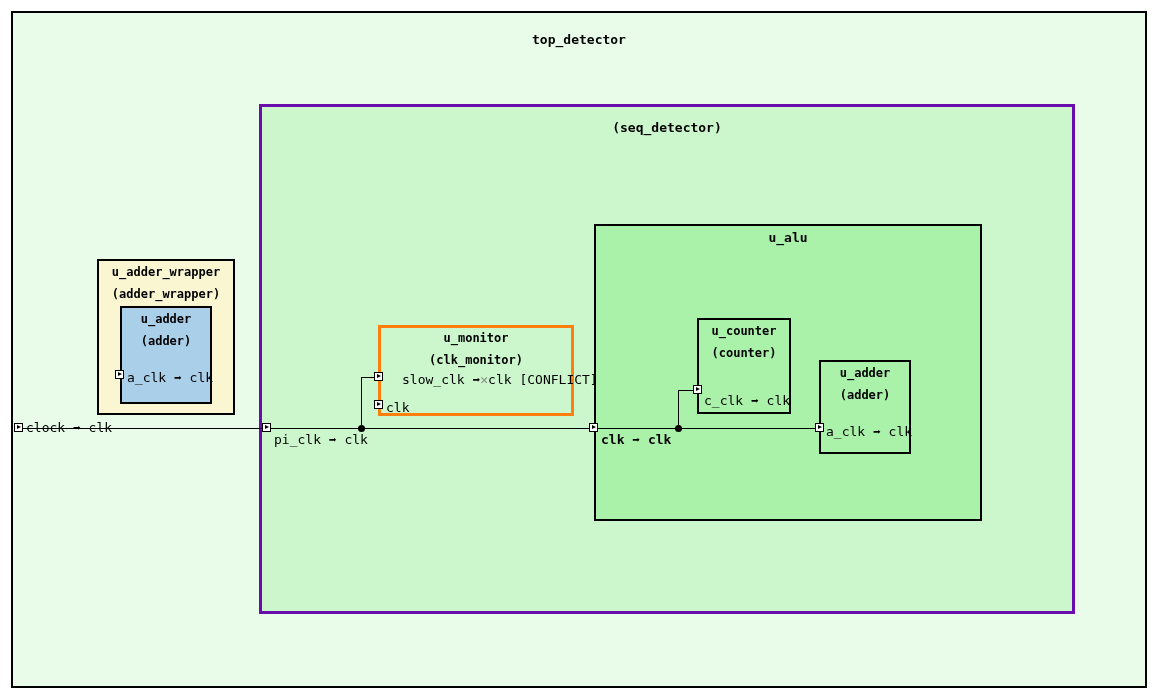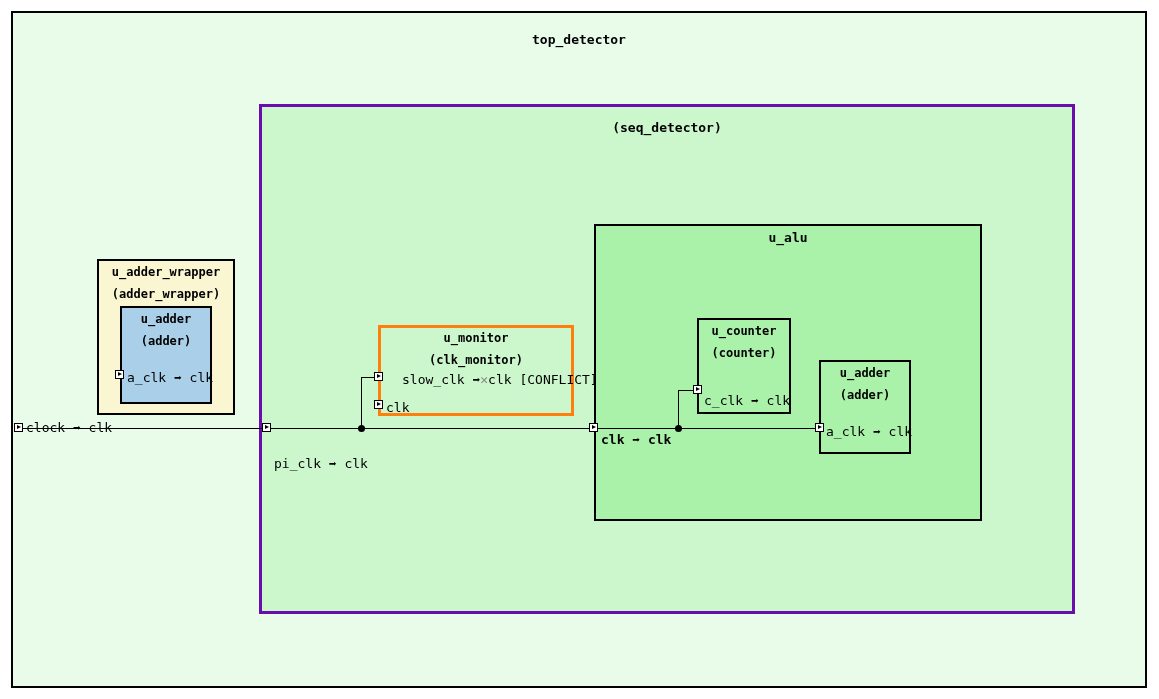--- a/index.html
+++ b/index.html
@@ -230,21 +230,21 @@
   <div class="port" style="left:14px; top:423px;"></div>
   <div class="port" style="left:262px; top:423px;"></div>
   <div class="port" style="left:589px; top:423px;"></div>
   <div class="port" style="left:815px; top:423px;"></div>
   <div class="port" style="left:115px; top:370px;"></div>
   <div class="port" style="left:374px; top:372px;"></div>
   <div class="port" style="left:374px; top:400px;"></div>
   <div class="port" style="left:693px; top:385px;"></div>
 
   <div class="netlabel" style="left:26px; top:421px;">clock ➡ clk</div>
-  <div class="netlabel" style="left:274px; top:433px;margin-top:24px;">pi_clk ➡ clk</div>
+  <div class="netlabel" style="left:274px; top:433px;">pi_clk ➡ clk</div>
   <div class="netlabel" style="left:601px; top:433px;font-weight:bold;">clk ➡ clk</div>
   <div class="netlabel" style="left:826px; top:425px;">a_clk ➡ clk</div>
   <div class="netlabel" style="left:127px; top:371px;">a_clk ➡ clk</div>
   <div class="netlabel" style="left:704px; top:386px;margin-top:8px;">c_clk ➡ clk</div>
   <div class="netlabel" style="left:386px; top:401px;">clk</div>
 
   <div class="netlabel" style="left:386px; top:373px;margin-left:16px;"><span>slow_clk ➡</span><span class="conflict-x">✕</span><span>clk [CONFLICT]</span></div>
 
 </div>
 

